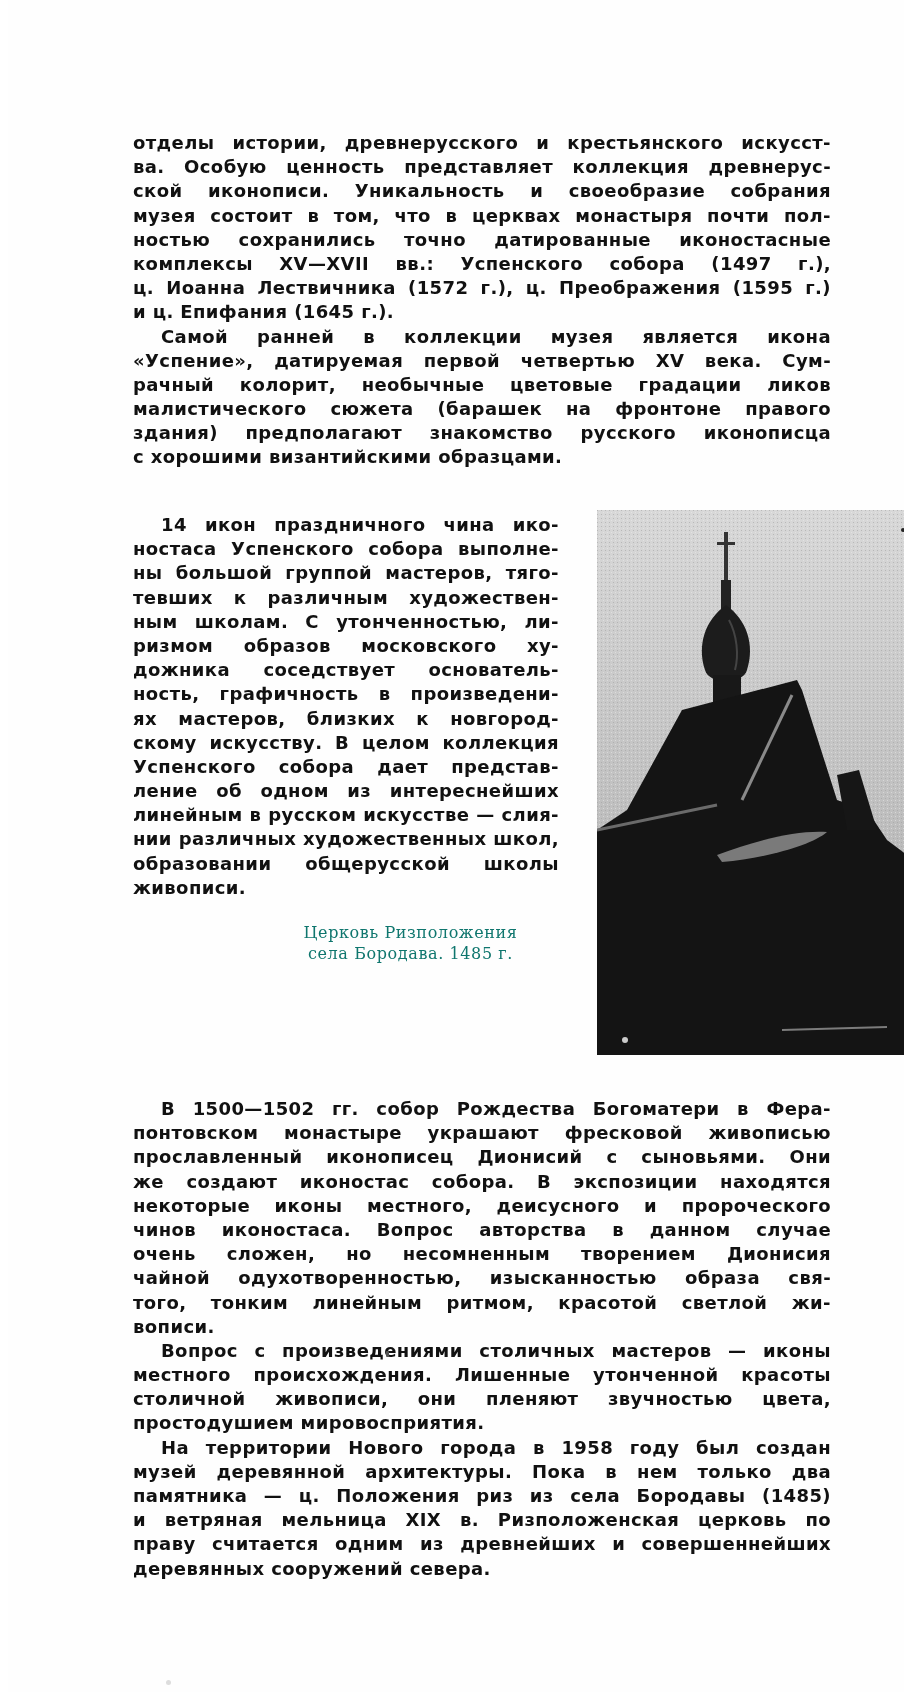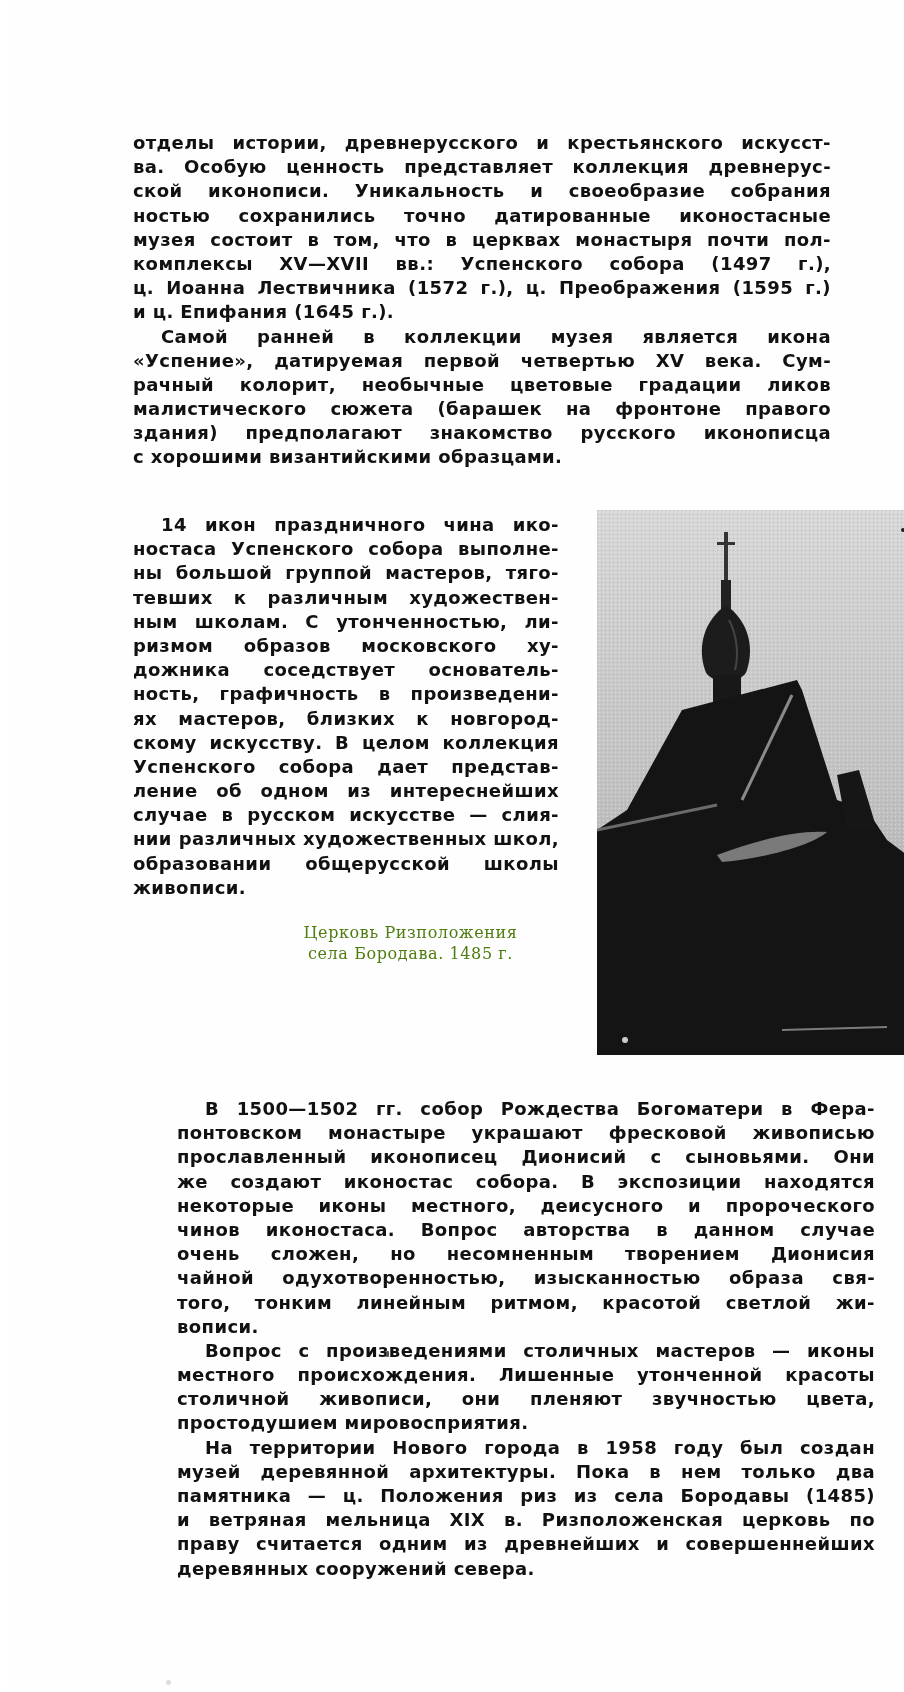--- a/index.html
+++ b/index.html
@@ -12,45 +12,45 @@
     font-weight: bold;
     color: #111;
     line-height: 24.2px;
     letter-spacing: 0.4px;
   }
   .line { display: block; height: 24.2px; white-space: nowrap; text-align: justify; text-align-last: justify; }
   .line.last { text-align-last: left; }
   .line.indent { padding-left: 28px; }
   .block-top { left: 125px; top: 131px; width: 698px; }
   .block-left { left: 125px; top: 513px; width: 426px; }
-  .block-bottom { left: 125px; top: 1097px; width: 698px; margin-left: 44px; }
+  .block-bottom { left: 125px; top: 1097px; width: 698px; }
   .caption {
     position: absolute; left: 270px; top: 922px; width: 265px;
-    font-family: "DejaVu Serif", serif; font-size: 16px; color: #4d7c0f;
+    font-family: "DejaVu Serif", serif; font-size: 16px; color: #0f766e;
     text-align: center; line-height: 21px; letter-spacing: 0.6px;
   }
   .photo {
     position: absolute; left: 589px; top: 510px; width: 310px; height: 545px;
     background: #1a1a1a; overflow: hidden;
   }
   .photo svg { display: block; }
   .speck { position: absolute; background: #555; border-radius: 50%; }
 </style>
 </head>
 <body>
 
 <div class="page">
 
   <div class="txt block-top">
     <div>
       <span class="line">отделы истории, древнерусского и крестьянского искусст-</span>
       <span class="line">ва. Особую ценность представляет коллекция древнерус-</span>
       <span class="line">ской иконописи. Уникальность и своеобразие собрания</span>
+      <span class="line">музея состоит в том, что в церквах монастыря почти пол-</span>
       <span class="line">ностью сохранились точно датированные иконостасные</span>
-      <span class="line">музея состоит в том, что в церквах монастыря почти пол-</span>
       <span class="line">комплексы XV—XVII вв.: Успенского собора (1497 г.),</span>
       <span class="line">ц. Иоанна Лествичника (1572 г.), ц. Преображения (1595 г.)</span>
       <span class="line last">и ц. Епифания (1645 г.).</span>
     </div>
     <div>
       <span class="line indent">Самой ранней в коллекции музея является икона</span>
       <span class="line">«Успение», датируемая первой четвертью XV века. Сум-</span>
       <span class="line">рачный колорит, необычные цветовые градации ликов</span>
       <span class="line">малистического сюжета (барашек на фронтоне правого</span>
       <span class="line">здания) предполагают знакомство русского иконописца</span>
@@ -65,21 +65,21 @@
       <span class="line">ны большой группой мастеров, тяго-</span>
       <span class="line">тевших к различным художествен-</span>
       <span class="line">ным школам. С утонченностью, ли-</span>
       <span class="line">ризмом образов московского ху-</span>
       <span class="line">дожника соседствует основатель-</span>
       <span class="line">ность, графичность в произведени-</span>
       <span class="line">ях мастеров, близких к новгород-</span>
       <span class="line">скому искусству. В целом коллекция</span>
       <span class="line">Успенского собора дает представ-</span>
       <span class="line">ление об одном из интереснейших</span>
-      <span class="line">случае в русском искусстве — слия-</span>
+      <span class="line">линейным в русском искусстве — слия-</span>
       <span class="line">нии различных художественных школ,</span>
       <span class="line">образовании общерусской школы</span>
       <span class="line last">живописи.</span>
     </div>
   </div>
 
   <div class="caption">
     <div>Церковь Ризположения</div>
     <div>села Бородава. 1485 г.</div>
   </div>

